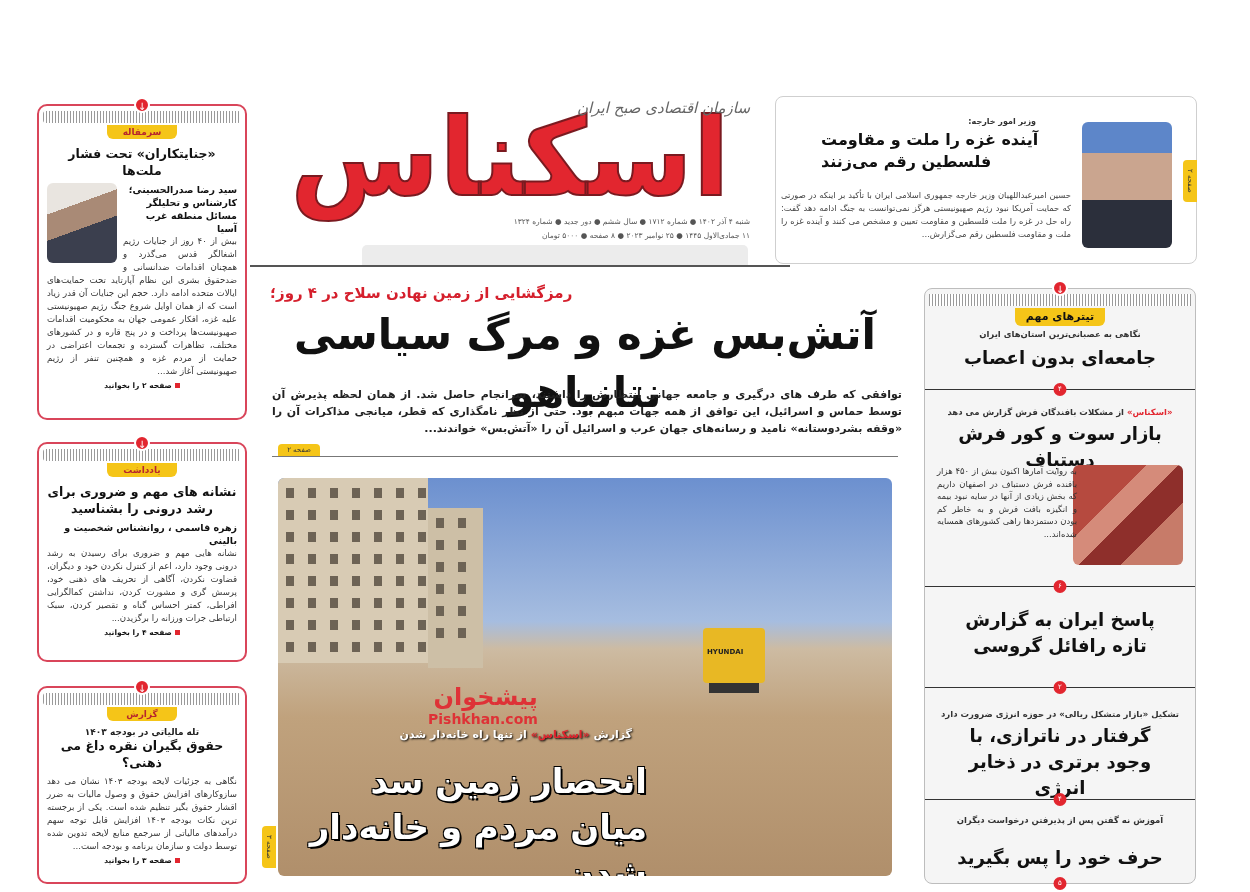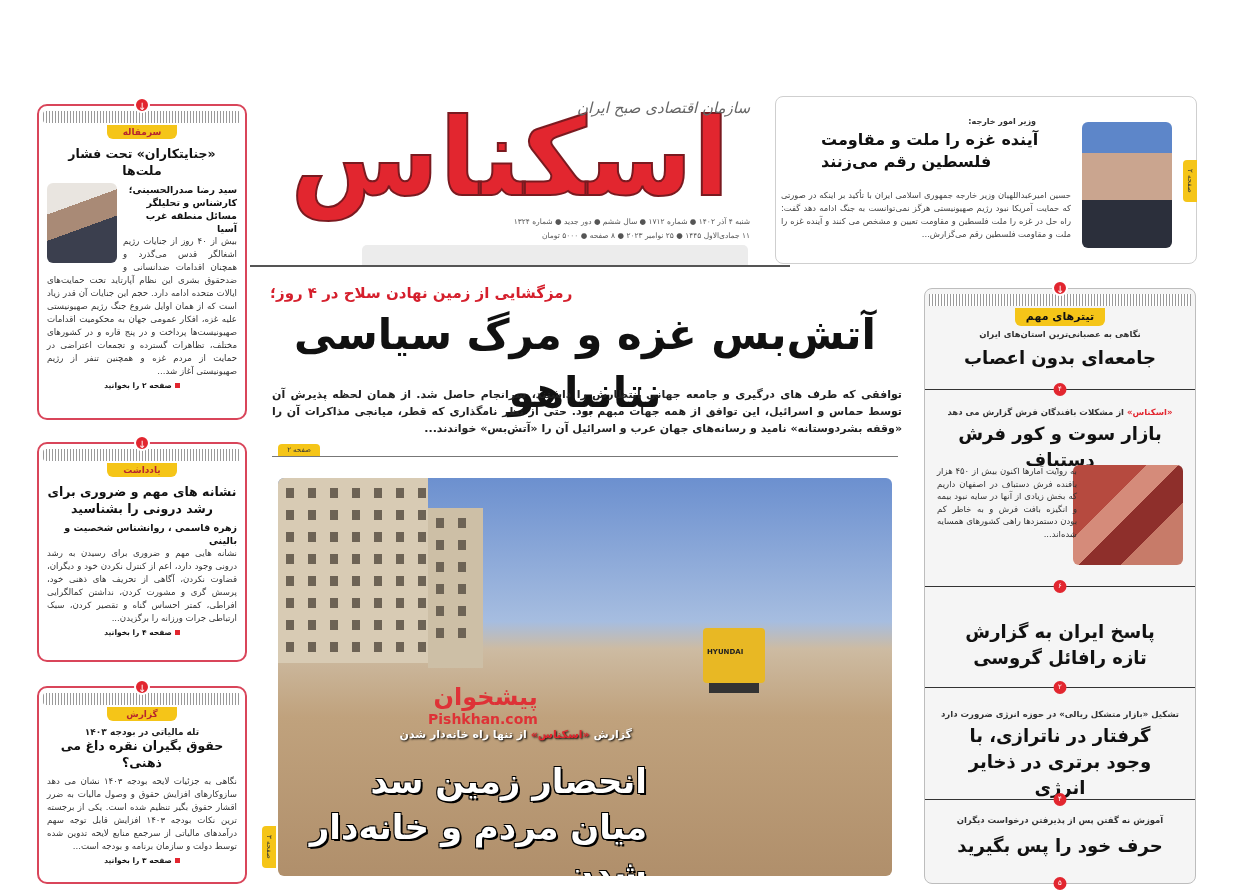--- a/index.html
+++ b/index.html
@@ -281,30 +281,30 @@
     <div class="title" style="margin-top:4px;">بازار سوت و کور فرش دستباف</div>
   </div>
   <div class="carpet"></div>
   <div class="ritem" style="top:0;height:0;">
     <p class="body">به روایت آمارها اکنون بیش از ۴۵۰ هزار بافنده فرش دستباف در اصفهان داریم که بخش زیادی از آنها در سایه نبود بیمه و انگیزه بافت فرش و به خاطر کم بودن دستمزدها راهی کشورهای همسایه شده‌اند...</p>
   </div>
   <div class="sep" style="top:297px;"></div>
   <span class="num" style="top:291px;">۶</span>
 
   <div class="ritem" style="top:318px;">
-    <div class="title" style="width:200px;margin:12px auto;">پاسخ ایران به گزارش تازه رافائل گروسی</div>
+    <div class="title" style="width:200px;margin:0 auto;">پاسخ ایران به گزارش تازه رافائل گروسی</div>
   </div>
   <div class="sep" style="top:398px;"></div>
   <span class="num" style="top:392px;">۲</span>
 
   <div class="ritem" style="top:420px;">
     <div class="sub">تشکیل «بازار متشکل ریالی» در حوزه انرژی ضرورت دارد</div>
     <div class="title" style="width:230px;margin:4px auto 0 auto;">گرفتار در ناترازی، با وجود برتری در ذخایر انرژی</div>
   </div>
   <div class="sep" style="top:510px;"></div>
   <span class="num" style="top:504px;">۴</span>
 
   <div class="ritem" style="top:526px;">
     <div class="sub">آموزش نه گفتن پس از پذیرفتن درخواست دیگران</div>
-    <div class="title" style="margin-top:8px;">حرف خود را پس بگیرید</div>
+    <div class="title" style="margin-top:20px;">حرف خود را پس بگیرید</div>
   </div>
   <span class="num" style="top:588px;">۵</span>
 </div>
 
 </body></html>

